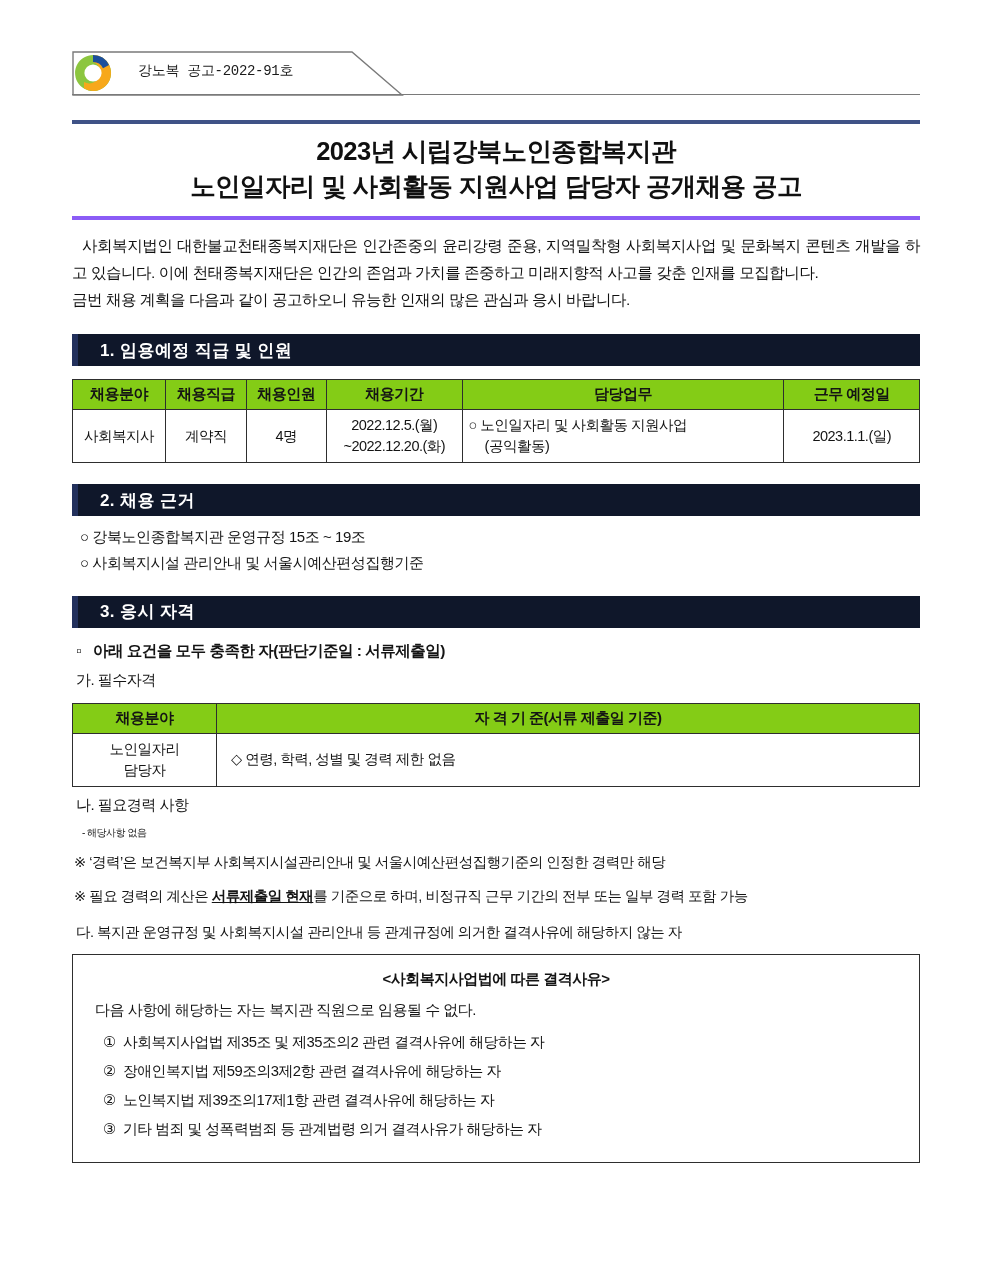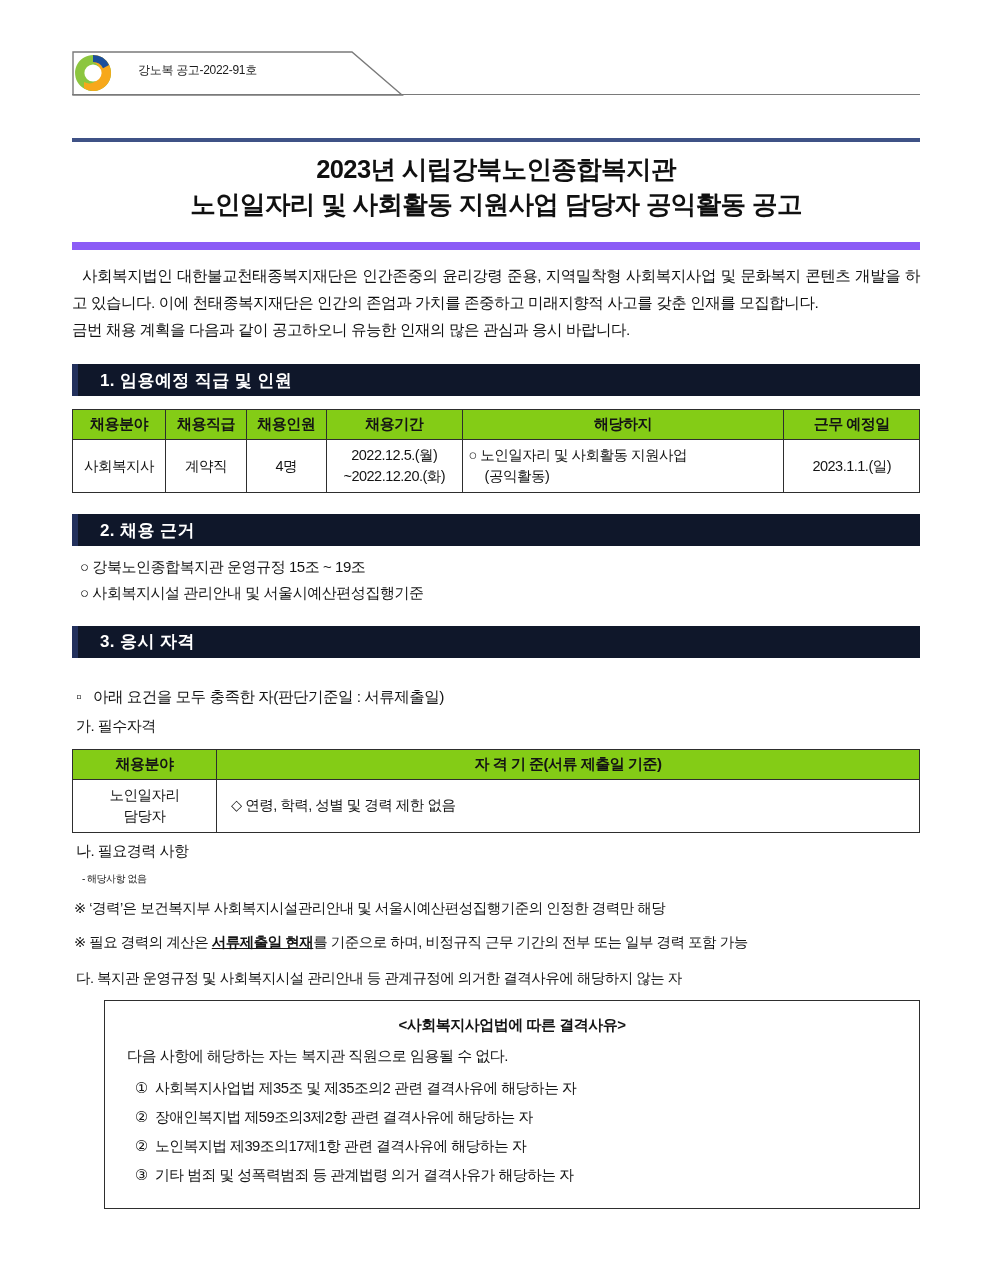--- a/index.html
+++ b/index.html
@@ -38,39 +38,40 @@
     position: absolute;
     left: 0px;
     top: 0px;
     width: 848px;
     height: 52px;
   }
   .header-tab-text {
     position: absolute;
     left: 66px;
     top: 18px;
-    font-size: 12px;
+    font-size: 14px;
     letter-spacing: -0.3px;
     color: #1b1b1b;
+    font-family: Liberation Mono, monospace;
   }
   .header-rule {
     position: absolute;
     left: 0;
     top: 50px;
     width: 848px;
     height: 1px;
     background: #7a7a7a;
   }
 
   
   .title-block {
-    margin-top: 32px;
+    margin-top: 14px;
     border-top: 4px solid #3f5286;
-    border-bottom: 8px solid #8b5cf6;
-    padding: 10px 0 20px 0;
+    border-bottom: 4px solid #8b5cf6;
+    padding: 10px 0 12px 0;
     text-align: center;
   }
   .title-line {
     font-size: 25.5px;
     font-weight: bold;
     letter-spacing: -0.6px;
     line-height: 1.38;
     color: #101010;
   }
 
@@ -136,23 +137,23 @@
   .bullets {
     margin-top: 9px;
     font-size: 15px;
     line-height: 1.62;
     letter-spacing: -0.45px;
     padding-left: 8px;
   }
   .bullets div { margin-bottom: 1px; }
 
   .subhead {
-    margin-top: 29px;
+    margin-top: 13px;
     font-size: 15.5px;
-    font-weight: normal;
+    font-weight: bold;
     letter-spacing: -0.5px;
     padding-left: 4px;
   }
   .subhead .mark { display: inline-block; width: 17px; }
   .sub-label {
     margin-top: 9px;
     font-size: 15px;
     letter-spacing: -0.5px;
     padding-left: 4px;
   }
@@ -169,21 +170,20 @@
     font-size: 10px;
     letter-spacing: -0.5px;
     padding-left: 10px;
   }
 
   
   .quote-box {
     margin-top: 11px;
     border: 1px solid #2e2e2e;
     padding: 15px 18px 18px 18px;
-    margin-left: 32px;
   }
   .quote-title {
     text-align: center;
     font-size: 15px;
     font-weight: bold;
     letter-spacing: -0.5px;
     margin-bottom: 12px;
   }
   .quote-lead {
     font-size: 15px;
@@ -214,41 +214,41 @@
       <path d="M21,3 a18,18 0 0,1 0,36 a18,18 0 0,1 -9,-2.4 L12,30 a11,11 0 1,0 9,-20 Z" fill="#f7a81b"></path>
       <path d="M21,3 a18,18 0 0,1 16,10 l-6,3.2 a11,11 0 0,0 -10,-6.2 Z" fill="#1b4f9c"></path>
       <circle cx="21" cy="21" r="8.6" fill="#ffffff"></circle>
     </svg>
     <div class="header-tab-text">강노복 공고-2022-91호</div>
     <div class="header-rule"></div>
   </div>
 
   <div class="title-block">
     <div class="title-line">2023년 시립강북노인종합복지관</div>
-    <div class="title-line">노인일자리 및 사회활동 지원사업 담당자 공익활동 공고</div>
+    <div class="title-line">노인일자리 및 사회활동 지원사업 담당자 공개채용 공고</div>
   </div>
 
   <div class="intro">
     <p class="indent">사회복지법인 대한불교천태종복지재단은 인간존중의 윤리강령 준용, 지역밀착형 사회복지사업 및 문화복지 콘텐츠 개발을 하고 있습니다. 이에 천태종복지재단은 인간의 존엄과 가치를 존중하고 미래지향적 사고를 갖춘 인재를 모집합니다.</p>
     <p>금번 채용 계획을 다음과 같이 공고하오니 유능한 인재의 많은 관심과 응시 바랍니다.</p>
   </div>
 
   <div class="section-bar">
     <div class="accent"></div>
     <div class="sec-title">1. 임용예정 직급 및 인원</div>
   </div>
 
   <table class="doc-table">
     <thead>
       <tr>
         <th style="width:11%">채용분야</th>
         <th style="width:9.5%">채용직급</th>
         <th style="width:9.5%">채용인원</th>
         <th style="width:16%">채용기간</th>
-        <th style="width:38%">해당하지</th>
+        <th style="width:38%">담당업무</th>
         <th style="width:16%">근무 예정일</th>
       </tr>
     </thead>
     <tbody>
       <tr>
         <td class="c">사회복지사</td>
         <td class="c">계약직</td>
         <td class="c">4명</td>
         <td class="c two-line">
           <div>2022.12.5.(월)</div>

